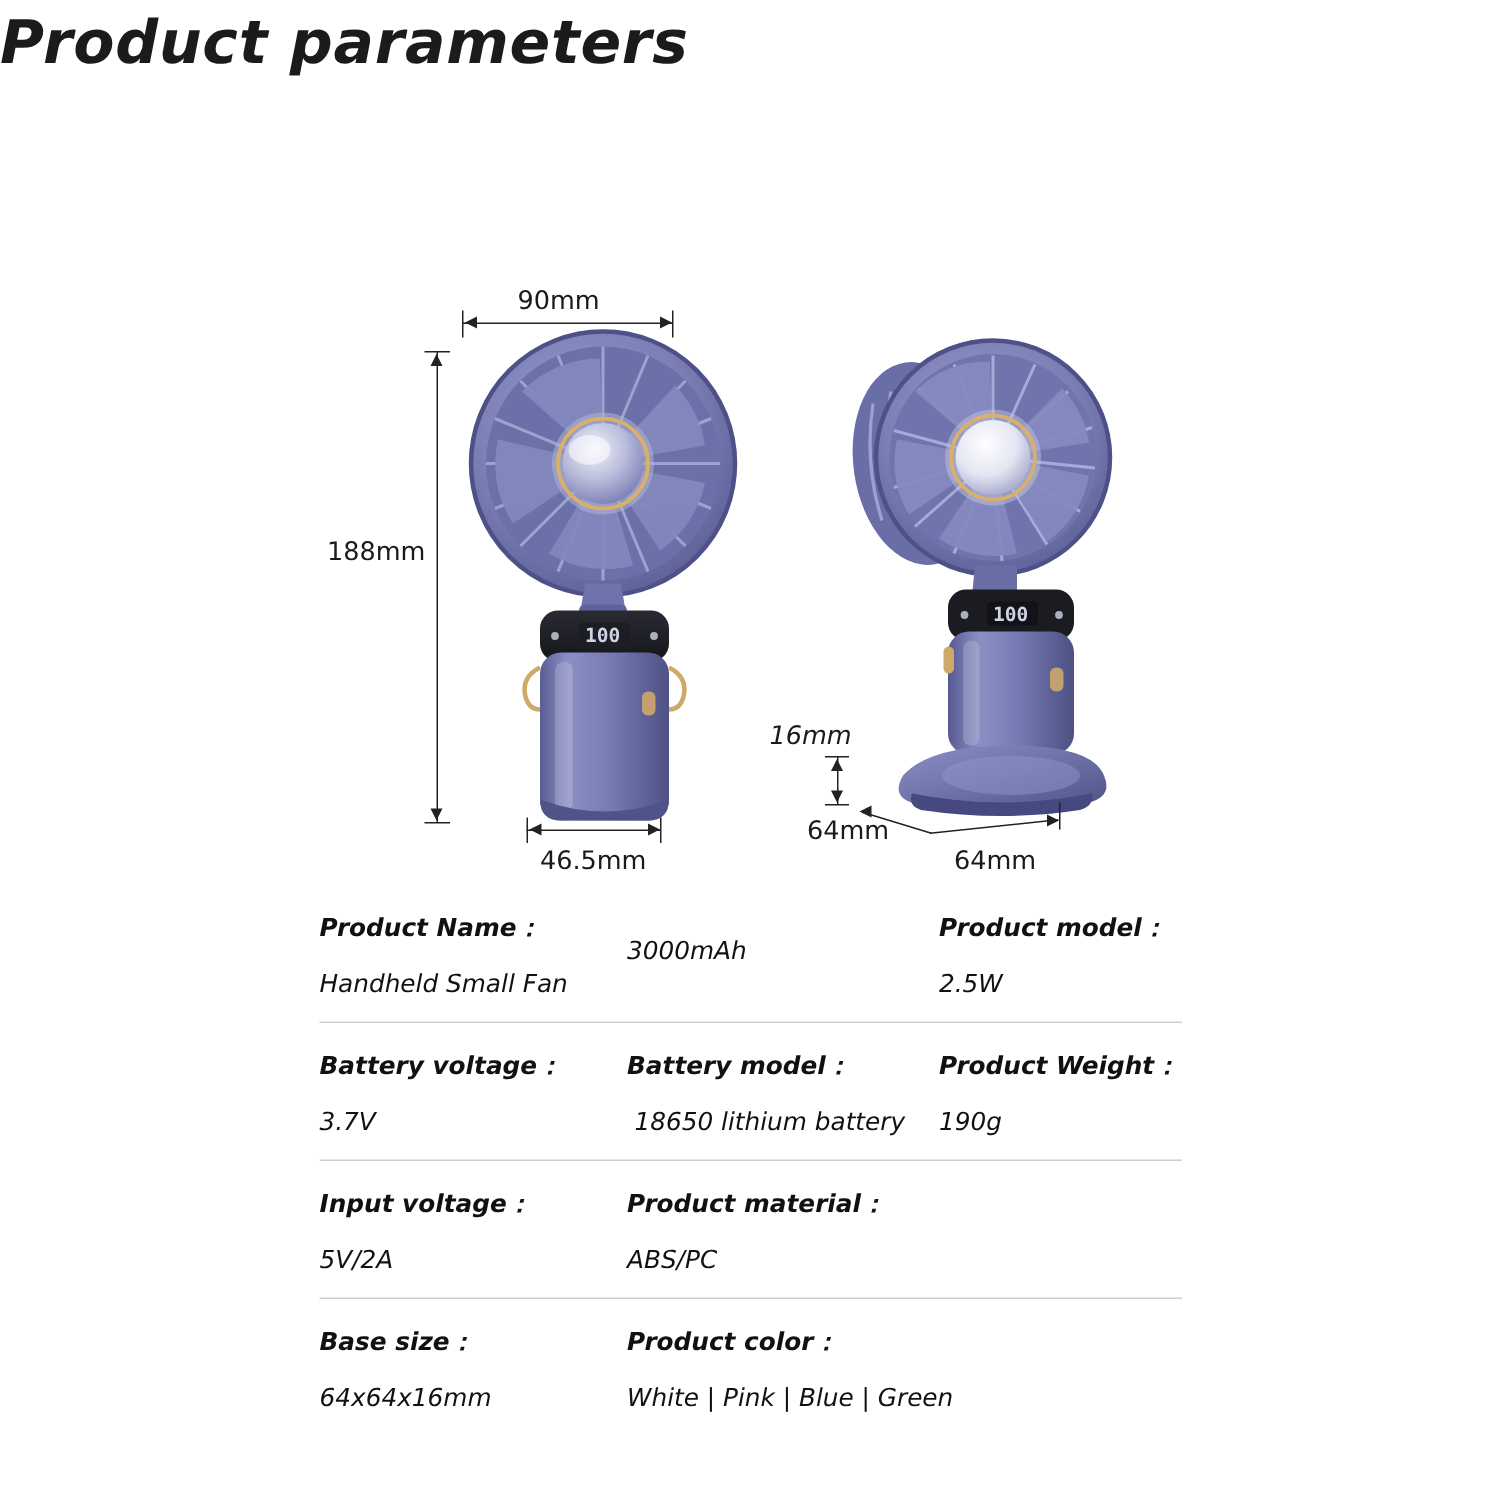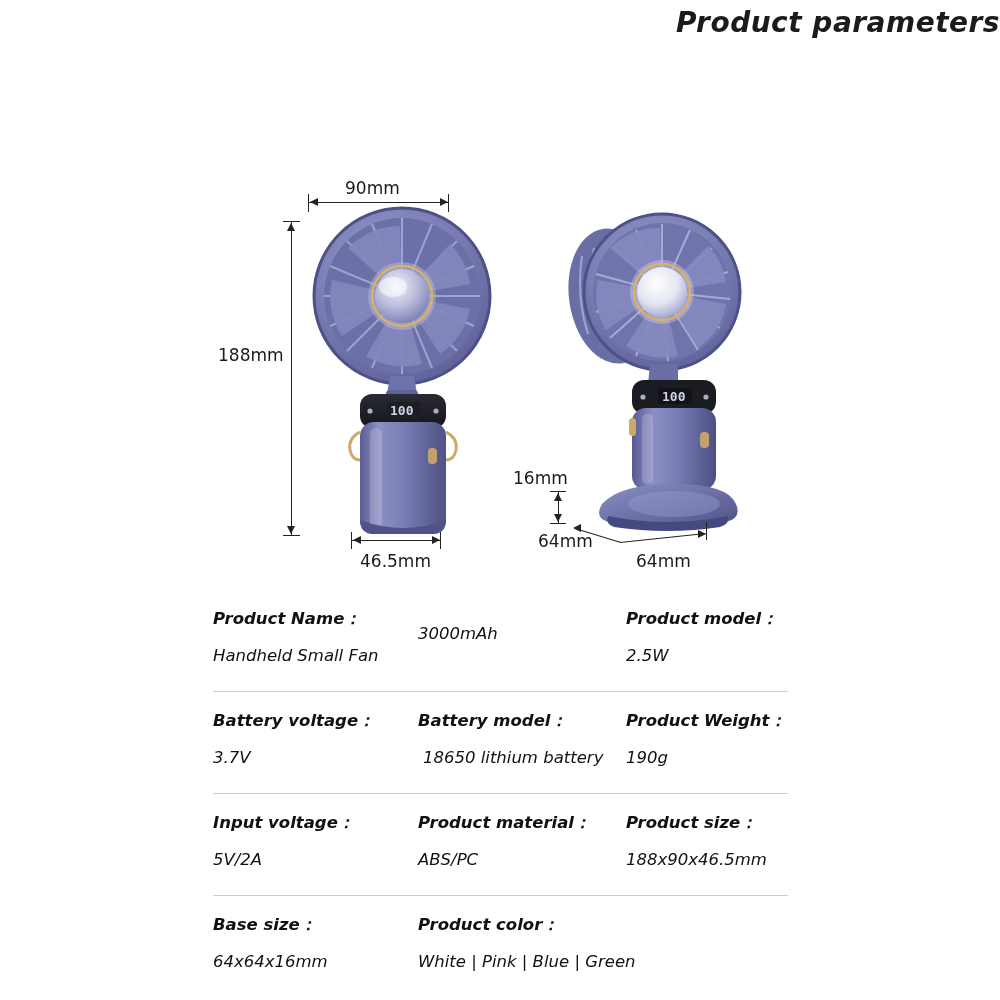--- a/index.html
+++ b/index.html
@@ -10,25 +10,25 @@
     width: 1000px;
     height: 1000px;
     background: #ffffff;
     font-family: "DejaVu Sans", sans-serif;
     overflow: hidden;
     position: relative;
   }
 
   
   .title {
-    text-align: right;
+    text-align: left;
     font-family: "DejaVu Sans", sans-serif;
     font-style: italic;
     font-weight: bold;
-    font-size: 28px;
+    font-size: 40px;
     color: #1b1b1b;
     letter-spacing: 0.5px;
     margin: 6px 0 0 0;
     padding: 0;
   }
 
   
   .diagram {
     position: relative;
     width: 1000px;
@@ -96,21 +96,21 @@
   
   .spec-table {
     position: absolute;
     left: 213px;
     top: 590px;
     width: 575px;
   }
   .spec-row {
     display: flex;
     border-bottom: 1px solid #cfcfcf;
-    padding-bottom: 26px;
+    padding-bottom: 16px;
     margin-bottom: 0;
   }
   .spec-row.last {
     border-bottom: none;
   }
   .spec-cell {
     padding-top: 18px;
   }
   .spec-cell.c1 { width: 205px; }
   .spec-cell.c2 { width: 208px; }
@@ -327,21 +327,21 @@
   <div class="tick-v" style="left:440px; top:493px; height:17px;"></div>
   <div class="arrow arrow-left" style="left:353px; top:497px;"></div>
   <div class="arrow arrow-right" style="left:432px; top:497px;"></div>
   <div class="dim-label" style="left:360px; top:512px;">46.5mm</div>
 
   <div class="line-v" style="left:558px; top:452px; height:32px;"></div>
   <div class="tick-h" style="left:550px; top:452px; width:16px;"></div>
   <div class="tick-h" style="left:550px; top:484px; width:16px;"></div>
   <div class="arrow arrow-up" style="left:554px; top:454px;"></div>
   <div class="arrow arrow-down" style="left:554px; top:475px;"></div>
-  <div class="dim-label" style="left:513px; top:429px;">16mm</div>
+  <div class="dim-label" style="left:513px; top:429px;font-style:italic;">16mm</div>
 
   <div class="line-h" style="left:575px; top:489px; width:48px; transform:rotate(17deg); transform-origin:left center;"></div>
   <div class="arrow arrow-left" style="left:573px; top:485px;"></div>
   <div class="dim-label" style="left:538px; top:492px;">64mm</div>
 
   <div class="line-h" style="left:620px; top:503px; width:86px; transform:rotate(-6deg); transform-origin:left center;"></div>
   <div class="tick-v" style="left:706px; top:483px; height:18px;"></div>
   <div class="arrow arrow-right" style="left:698px; top:491px;"></div>
   <div class="dim-label" style="left:636px; top:512px;">64mm</div>
 
@@ -380,24 +380,20 @@
 
   <div class="spec-row">
     <div class="spec-cell c1">
       <div class="spec-key">Input voltage：</div>
       <div class="spec-val">5V/2A</div>
     </div>
     <div class="spec-cell c2">
       <div class="spec-key">Product material：</div>
       <div class="spec-val">ABS/PC</div>
     </div>
-    <div class="spec-cell c3">
-      <div class="spec-key">Product size：</div>
-      <div class="spec-val">188x90x46.5mm</div>
-    </div>
   </div>
 
   <div class="spec-row last">
     <div class="spec-cell c1">
       <div class="spec-key">Base size：</div>
       <div class="spec-val">64x64x16mm</div>
     </div>
     <div class="spec-cell c2">
       <div class="spec-key">Product color：</div>
       <div class="spec-val">White | Pink | Blue | Green</div>

